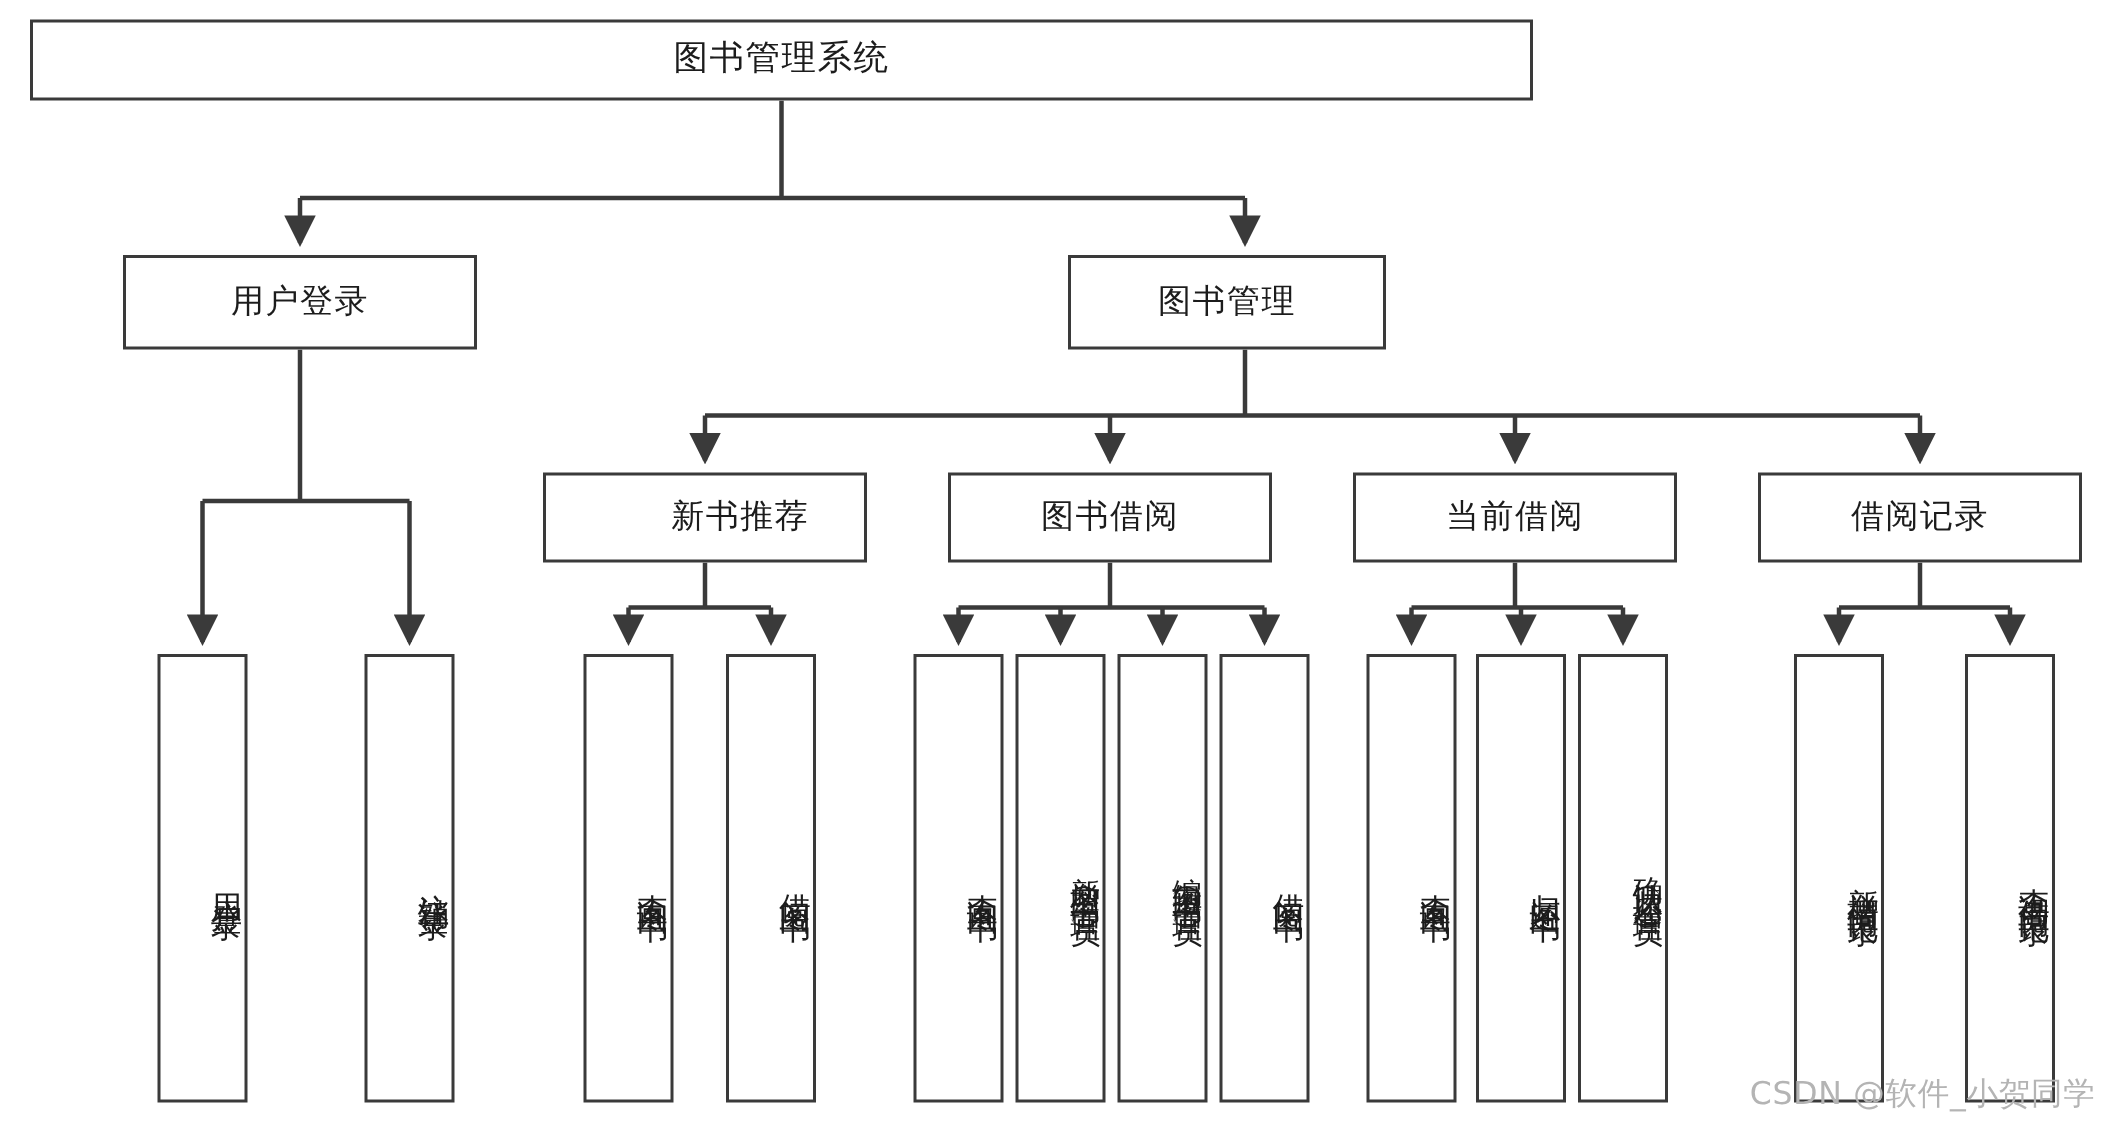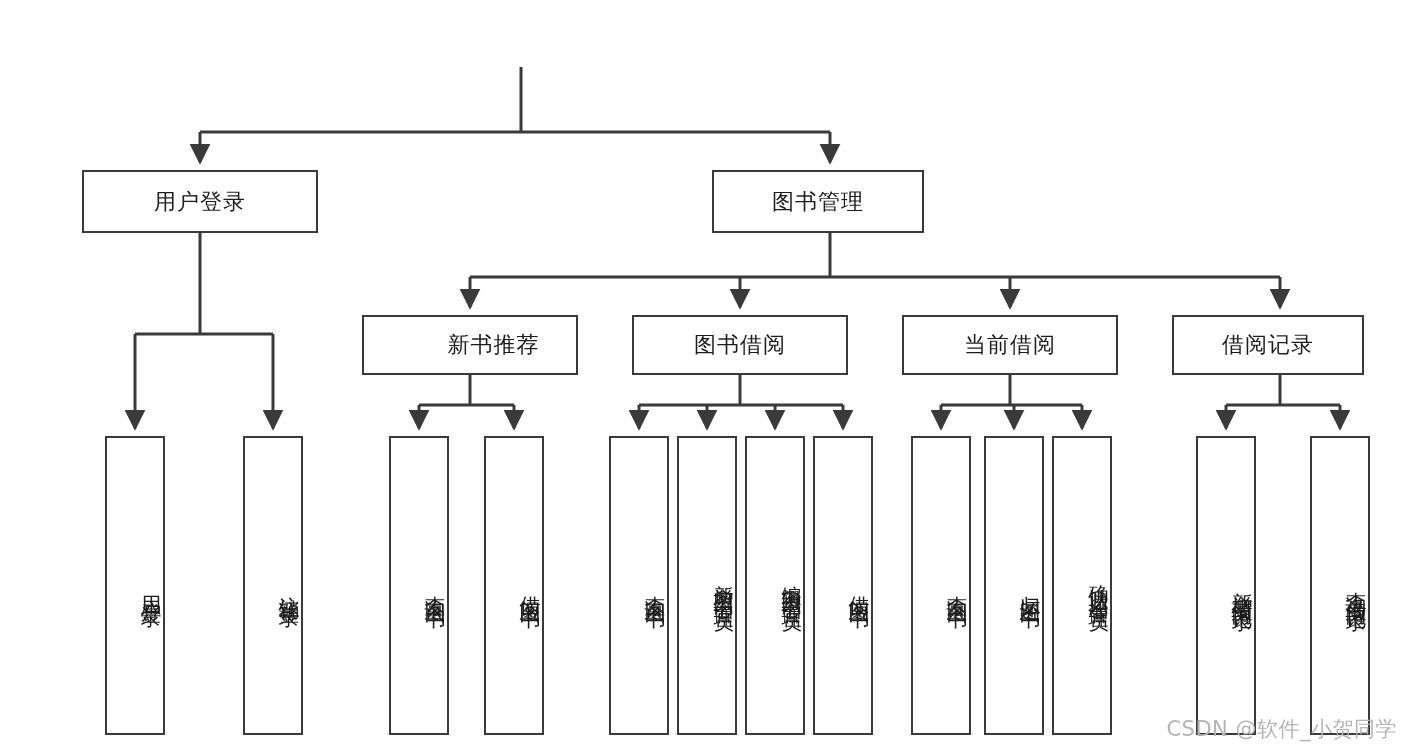--- a/index.html
+++ b/index.html
@@ -119,38 +119,41 @@
       <path d="M 1014 405 L 1014 428" marker-end="url(#arrow)"></path>
       <path d="M 1082 405 L 1082 428" marker-end="url(#arrow)"></path>
 
       <path d="M 1280 375 L 1280 405"></path>
       <path d="M 1226 405 L 1340 405"></path>
       <path d="M 1226 405 L 1226 428" marker-end="url(#arrow)"></path>
       <path d="M 1340 405 L 1340 428" marker-end="url(#arrow)"></path>
     </g>
   </svg>
 
+  <div class="node h root" id="node-root" style="left: 20px; top: 13px; width: 1002px; height: 54px;">
+    <span>图书管理系统</span>
+  </div>
 
   <div class="node h" id="node-l1-0" style="left: 82px; top: 170px; width: 236px; height: 63px;">
     <span>用户登录</span>
   </div>
   <div class="node h" id="node-l1-1" style="left: 712px; top: 170px; width: 212px; height: 63px;">
     <span>图书管理</span>
   </div>
 
   <div class="node h" id="node-l2-0" style="left: 362px; top: 315px; width: 216px; height: 60px; padding-left: 47px;">
     <span>新书推荐</span>
   </div>
   <div class="node h" id="node-l2-1" style="left: 632px; top: 315px; width: 216px; height: 60px;">
     <span>图书借阅</span>
   </div>
   <div class="node h" id="node-l2-2" style="left: 902px; top: 315px; width: 216px; height: 60px; align-items: center;">
     <span>当前借阅</span>
   </div>
-  <div class="node h" id="node-l2-3" style="left: 1172px; top: 315px; width: 192px; height: 60px;">
+  <div class="node h" id="node-l2-3" style="left: 1172px; top: 315px; width: 216px; height: 60px;">
     <span>借阅记录</span>
   </div>
 
   <div class="node v" id="node-leaf-0" style="left: 105px; top: 436px; width: 60px; height: 299px;">
     <span class="vtext">用户登录</span>
   </div>
   <div class="node v" id="node-leaf-1" style="left: 243px; top: 436px; width: 60px; height: 299px;">
     <span class="vtext">注销登录</span>
   </div>
   <div class="node v" id="node-leaf-2" style="left: 389px; top: 436px; width: 60px; height: 299px;">

